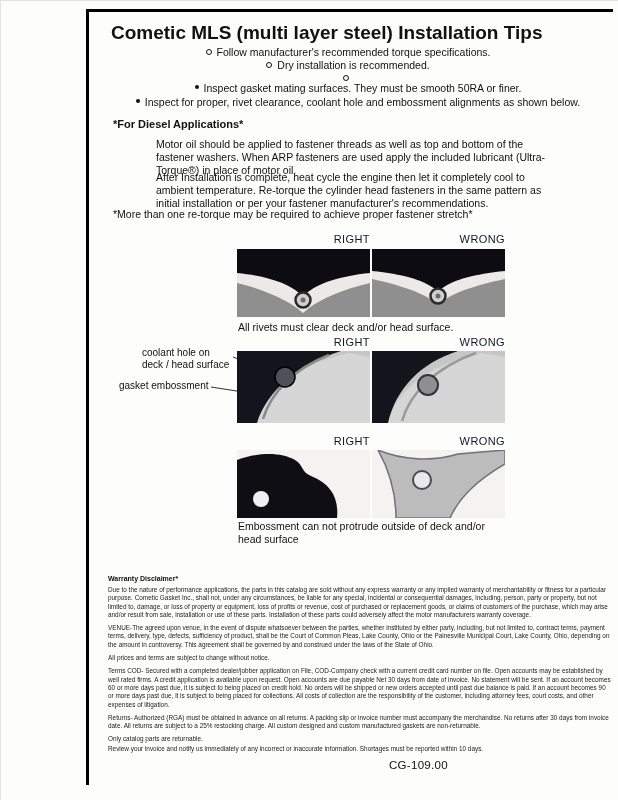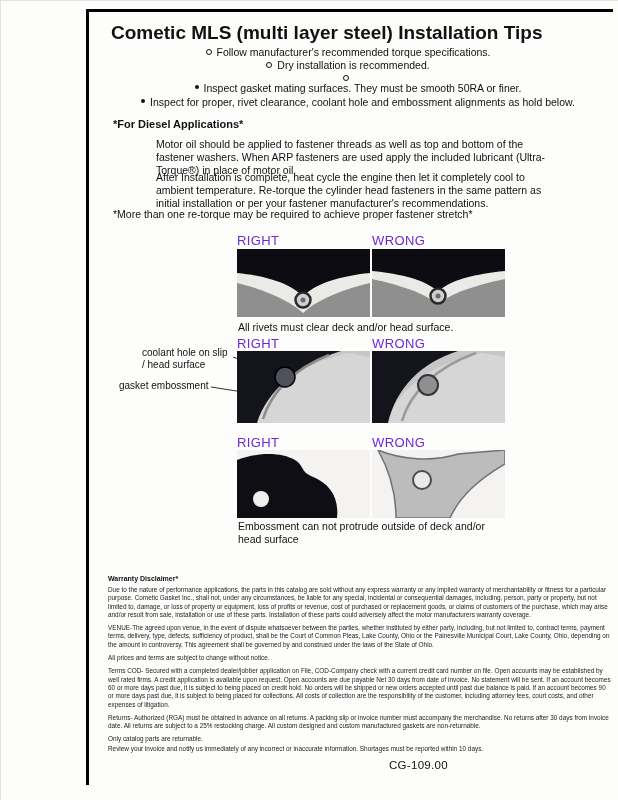--- a/index.html
+++ b/index.html
@@ -10,21 +10,21 @@
   .tips{position:absolute;left:104px;top:45px;width:486px;font-size:10.5px;}
   .tip{display:flex;align-items:flex-start;margin-bottom:1px;line-height:12.2px;justify-content:center;}
   .sub{margin-left:20px;}
   .b-open{flex:0 0 auto;width:4px;height:4px;border:1px solid #111;border-radius:50%;margin:3px 5px 0 0;}
   .b-fill{flex:0 0 auto;width:4px;height:4px;background:#111;border-radius:50%;margin:3px 5px 0 0;}
   .diesel-h{position:absolute;left:112px;top:117px;font-size:11px;font-weight:bold;}
   .para{position:absolute;font-size:10.5px;line-height:13.2px;margin-left:43px;}
   .p1{left:112px;top:137px;width:402px;}
   .p2{left:112px;top:170px;width:406px;}
   .note{position:absolute;left:112px;top:207px;font-size:10.5px;}
-  .dlabel{position:absolute;width:133px;text-align:left;font-size:13px;letter-spacing:.4px;color:#6d28d9;}
+  .dlabel{position:absolute;width:133px;text-align:right;font-size:11px;letter-spacing:.4px;color:#0f172a;}
   .dbox{position:absolute;width:133px;}
   .dbox svg{display:block;}
   .caption{position:absolute;font-size:10.5px;line-height:12.5px;}
   .side-label{position:absolute;font-size:10px;line-height:11.5px;}
   .connectors{position:absolute;left:208px;top:350px;width:110px;height:56px;pointer-events:none;}
   .warranty{position:absolute;left:107px;top:574px;width:505px;}
   .w-head{font-size:7px;font-weight:bold;margin-bottom:4px;}
   .w-para{font-size:6.4px;line-height:8.3px;margin-bottom:5px;color:#1c1c1c;}
   .w-para.tight{margin-bottom:1px;}
   .footer-code{position:absolute;left:388px;top:758px;font-size:11.5px;letter-spacing:.3px;}
@@ -50,21 +50,21 @@
     </div>
     <div class="tip">
       <span class="b-open"></span>
     </div>
     <div class="tip sub">
       <span class="b-fill"></span>
       <span>Inspect gasket mating surfaces. They must be smooth 50RA or finer.</span>
     </div>
     <div class="tip sub">
       <span class="b-fill"></span>
-      <span>Inspect for proper, rivet clearance, coolant hole and embossment alignments as hold below.</span>
+      <span>Inspect for proper, rivet clearance, coolant hole and embossment alignments as shown below.</span>
     </div>
   </div>
 
   <div class="diesel-h">*For Diesel Applications*</div>
   <div class="para p1">Motor oil should be applied to fastener threads as well as top and bottom of the fastener washers. When ARP fasteners are used apply the included lubricant (Ultra-Torque®) in place of motor oil.</div>
   <div class="para p2">After Installation is complete, heat cycle the engine then let it completely cool to ambient temperature. Re-torque the cylinder head fasteners in the same pattern as initial installation or per your fastener manufacturer's recommendations.</div>
   <div class="note">*More than one re-torque may be required to achieve proper fastener stretch*</div>
 
   <div class="dlabel" style="left:236px;top:232px">RIGHT</div>
   <div class="dlabel" style="left:371px;top:232px">WRONG</div>
@@ -85,21 +85,21 @@
       <path d="M0,0 H133 V22 C102,25 82,31 72,38 L66,42 L60,38 C50,31 31,25 0,22 Z" fill="#0c0c12"></path>
       <circle cx="66" cy="47" r="7.5" fill="#cfcfcf" stroke="#2a2a2a" stroke-width="2.5"></circle>
       <circle cx="66" cy="47" r="2.5" fill="#6b6b6b"></circle>
     </svg>
   </div>
   <div class="caption" style="left:237px;top:320px">All rivets must clear deck and/or head surface.</div>
 
   <div class="dlabel" style="left:236px;top:335px">RIGHT</div>
   <div class="dlabel" style="left:371px;top:335px">WRONG</div>
 
-  <div class="side-label" style="left:141px;top:346px;width:90px">coolant hole on slip / head surface</div>
+  <div class="side-label" style="left:141px;top:346px;width:90px">coolant hole on deck / head surface</div>
   <div class="side-label" style="left:118px;top:379px;width:95px">gasket embossment</div>
 
   <svg class="connectors" viewBox="0 0 110 56">
     <line x1="24" y1="6" x2="86" y2="30" stroke="#333" stroke-width="1"></line>
     <line x1="2" y1="36" x2="66" y2="46" stroke="#333" stroke-width="1"></line>
   </svg>
 
   <div class="dbox" style="left:236px;top:350px">
     <svg viewBox="0 0 133 72" width="133" height="72">
       <rect width="133" height="72" fill="#c6c6c6"></rect>

